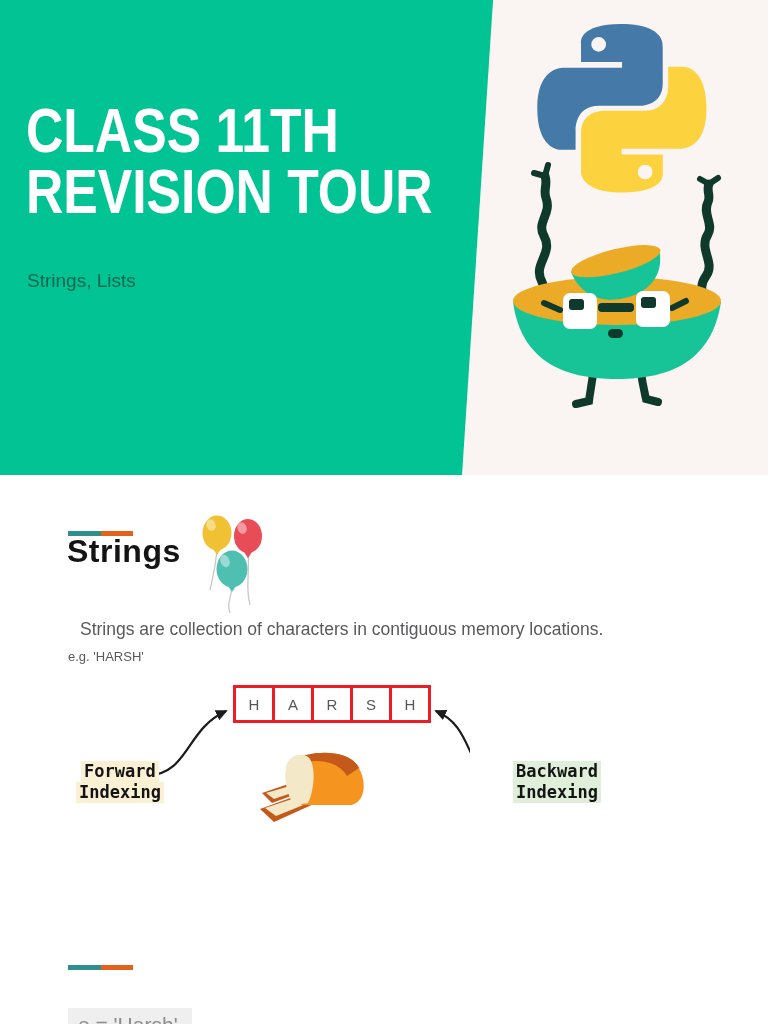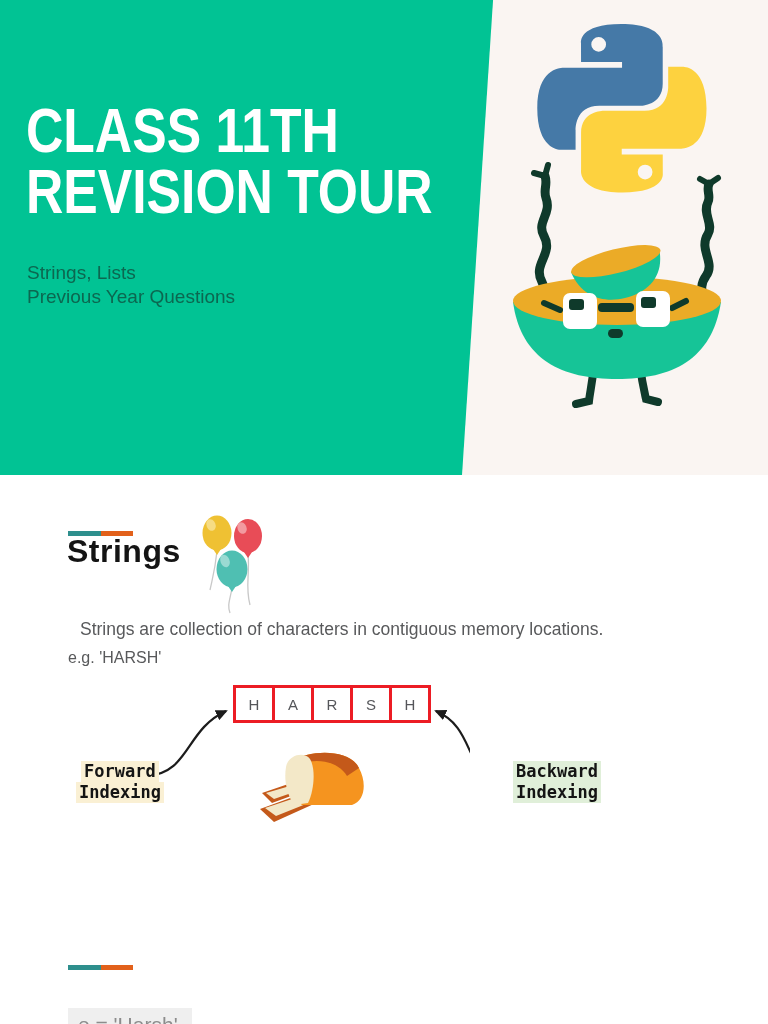--- a/index.html
+++ b/index.html
@@ -7,38 +7,38 @@
           background:#E7EAEB;font-family:"Liberation Sans",sans-serif;}
   .page{position:absolute;left:0;width:768px;overflow:hidden;}
 
   
   .page1{top:0;height:482px;background:#FAF5F2;}
   .green-shape{position:absolute;inset:0;background:#01C394;
                clip-path:polygon(0 0,64.2% 0,60.1% 100%,0 100%);}
   .banner-title{position:absolute;left:26px;top:100px;margin:0;color:#FFFFFF;
                 font-weight:900;font-size:63px;line-height:61px;letter-spacing:0px;
                 transform:scaleX(0.82);transform-origin:left top;white-space:nowrap;}
-  .banner-sub{position:absolute;left:27px;top:261px;color:#0C6750;
+  .banner-sub{position:absolute;left:27px;top:269px;color:#0C6750;
               font-size:19px;line-height:23.5px;font-weight:500;}
   .python-logo{position:absolute;left:537px;top:24px;}
   .mascot{position:absolute;left:500px;top:160px;}
 
   
   .page2{top:475px;height:458px;background:#FFFFFF;}
   .divider{position:absolute;left:68px;width:65px;height:5px;font-size:0;}
   .divider .seg-teal{display:inline-block;width:33px;height:5px;background:#2E8F8D;}
   .divider .seg-orange{display:inline-block;width:32px;height:5px;background:#E2611B;}
   .d1{top:56px;}
   .balloons{position:absolute;left:198px;top:37px;}
   .section-heading{position:absolute;left:67px;top:58px;margin:0;color:#141414;
                    font-size:32px;font-weight:700;letter-spacing:0.5px;}
   .body-text{position:absolute;left:68px;top:132px;margin:12px;color:#58595B;
              font-size:17.5px;}
   .example-text{position:absolute;left:68px;top:174px;margin:0;color:#58595B;
-                font-size:16px;}
+                font-size:13px;}
   .cells{position:absolute;left:233px;top:210px;display:flex;}
   .cell{width:36px;height:32px;border:3px solid #EC1C24;background:#FFFFFF;
         display:flex;align-items:center;justify-content:center;
         font-size:15px;color:#55565A;}
   .cell + .cell{margin-left:-3px;}
   .arrows{position:absolute;left:130px;top:210px;}
   .idx-label{position:absolute;font:700 17px "DejaVu Sans Mono",monospace;
              line-height:21px;color:#141414;text-align:center;}
   .idx-label span{display:inline-block;padding:0 3px;}
   .fwd{left:76px;top:286px;}
@@ -61,21 +61,20 @@
   <section class="page page1">
     <div class="green-shape"></div>
 
     <h1 class="banner-title">
       <div>CLASS 11TH</div>
       <div>REVISION TOUR</div>
     </h1>
 
     <div class="banner-sub">
       <div>Strings, Lists</div>
-      <div>Previous Year Questions</div>
     </div>
 
     <svg class="python-logo" width="170" height="169" viewBox="0 0 256 255">
       <path fill="#4579A7" d="M126.916.072c-64.832 0-60.784 28.115-60.784 28.115l.072 29.128h61.868v8.745H41.631S.145 61.355.145 126.77c0 65.417 36.21 63.097 36.21 63.097h21.61v-30.356s-1.165-36.21 35.632-36.21h61.362s34.475.557 34.475-33.319V33.97S194.67.072 126.916.072ZM92.802 19.66a11.12 11.12 0 0 1 11.13 11.13 11.12 11.12 0 0 1-11.13 11.13 11.12 11.12 0 0 1-11.13-11.13 11.12 11.12 0 0 1 11.13-11.13Z"></path>
       <path fill="#FDD23F" d="M128.757 254.126c64.832 0 60.784-28.115 60.784-28.115l-.072-29.127H127.6v-8.745h86.441s41.486 4.705 41.486-60.712c0-65.416-36.21-63.096-36.21-63.096h-21.61v30.355s1.165 36.21-35.632 36.21h-61.362s-34.475-.557-34.475 33.32v56.013s-5.235 33.897 62.518 33.897Zm34.114-19.586a11.12 11.12 0 0 1-11.13-11.13 11.12 11.12 0 0 1 11.13-11.131 11.12 11.12 0 0 1 11.13 11.13 11.12 11.12 0 0 1-11.13 11.13Z"></path>
     </svg>
 
     <svg class="mascot" width="235" height="252" viewBox="0 0 235 252">
 
       <path d="M46,168 C30,152 52,140 42,122 C32,104 54,94 44,76 C36,62 52,54 46,38 C43,30 48,24 45,16" fill="none" stroke="#0F3A2B" stroke-width="9" stroke-linecap="round"></path>

